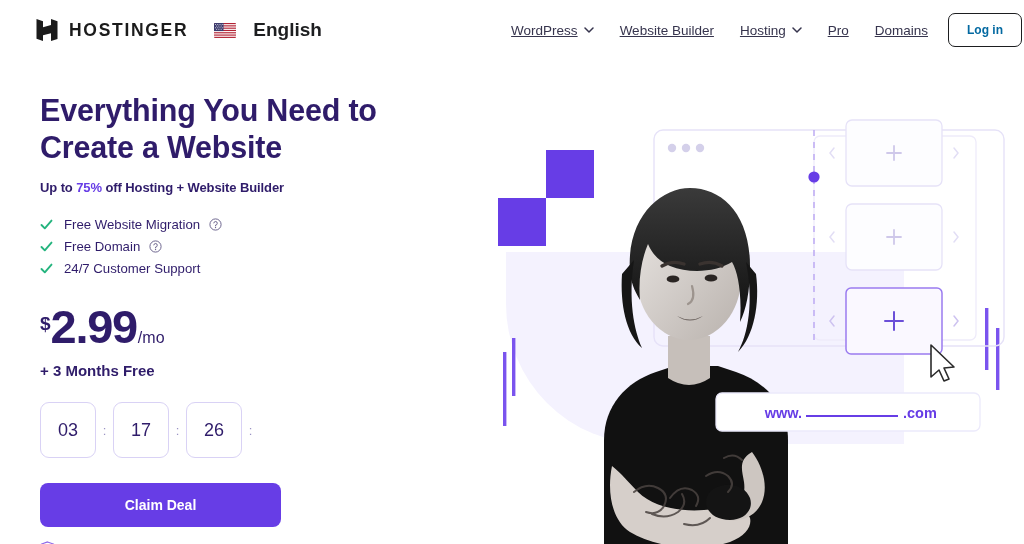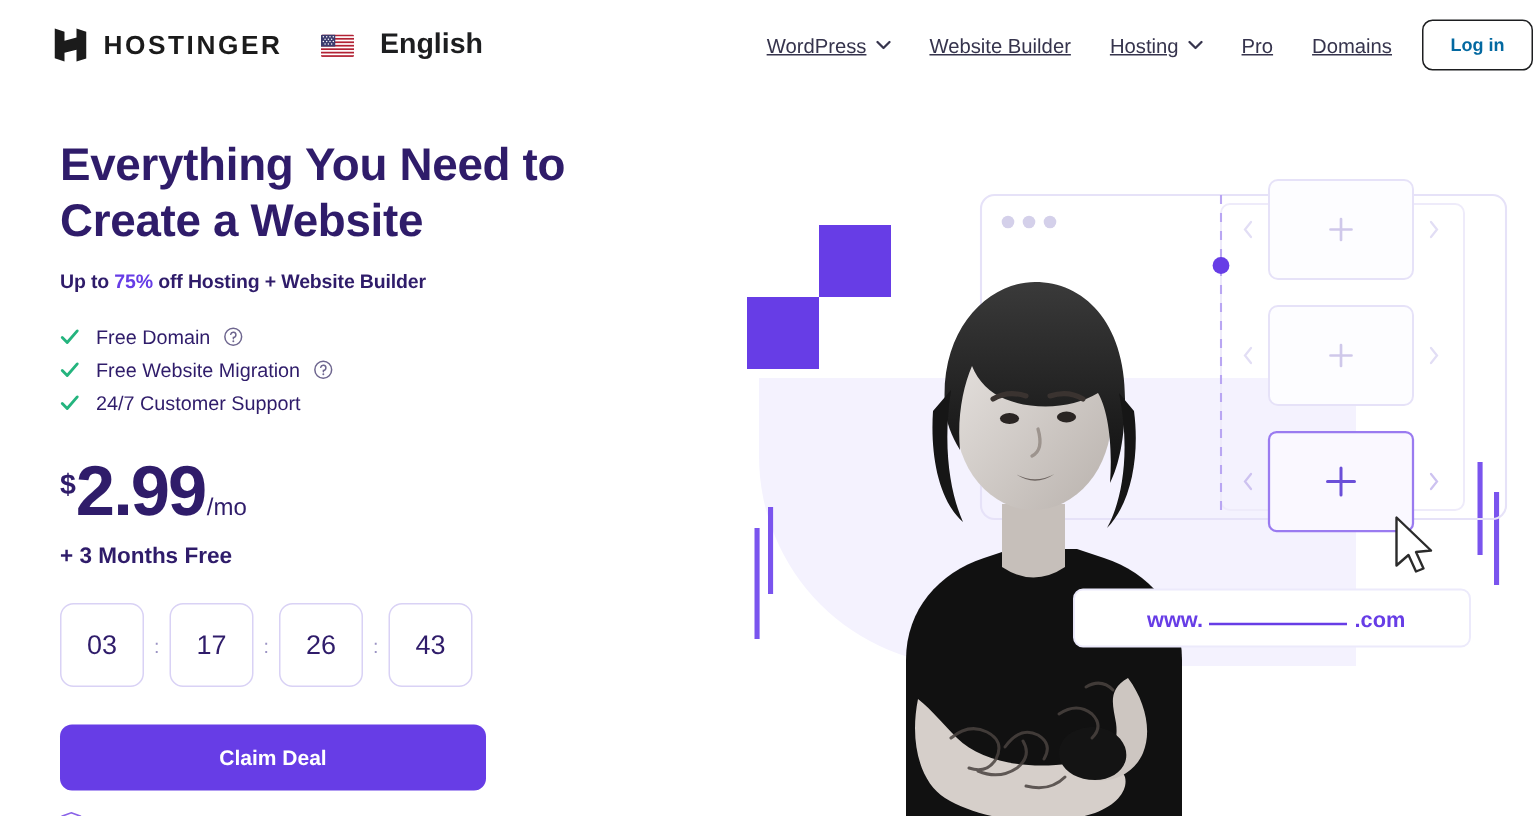--- a/index.html
+++ b/index.html
@@ -68,21 +68,21 @@
 
   .timer { margin-top: 23px; display: flex; align-items: center; }
   .tbox {
     width: 56px; height: 56px; border: 1.4px solid #d9d2f5; border-radius: 9px;
     display: flex; align-items: center; justify-content: center;
     font-size: 18px; color: #2f1c6a; background: #fff;
   }
   .tsep { width: 17px; text-align: center; color: #9b93c4; font-size: 13px; }
 
   .cta {
-    margin-top: 25px; width: 284px; height: 44px; border: none; border-radius: 8px;
+    margin-top: 25px; width: 241px; height: 44px; border: none; border-radius: 8px;
     background: #673de6; color: #fff; font-size: 14px; font-weight: 700;
     font-family: inherit; cursor: pointer;
   }
   .guarantee { margin-top: 14px; display: flex; align-items: center; }
   .shield { width: 15px; height: 16px; flex: 0 0 15px; margin-right: 7px; }
   .guarantee-label { font-size: 13px; color: #2f1c6a; }
 
   
   .hero { position: absolute; left: 484px; top: 100px; width: 564px; height: 444px; }
   .hero svg { position: absolute; left: 0; top: 0; }
@@ -169,32 +169,32 @@
 
     <div class="subhead">
       <span>Up to </span><span class="pct">75%</span><span> off Hosting + Website Builder</span>
     </div>
 
     <div class="features">
       <div class="feature">
         <svg class="check" viewBox="0 0 13 13">
           <path d="M1.5 7 L4.8 10.3 L11.5 2.6" fill="none" stroke="#24b47e" stroke-width="1.9" stroke-linecap="round" stroke-linejoin="round"></path>
         </svg>
-        <span class="feature-label">Free Domain</span>
+        <span class="feature-label">Free Website Migration</span>
         <svg class="qmark" viewBox="0 0 13 13">
           <circle cx="6.5" cy="6.5" r="5.6" fill="none" stroke="#6e668f" stroke-width="1"></circle>
           <path d="M4.8 4.9 a1.75 1.75 0 1 1 1.8 2.1 v0.8" fill="none" stroke="#6e668f" stroke-width="1" stroke-linecap="round"></path>
           <circle cx="6.55" cy="9.5" r="0.65" fill="#6e668f"></circle>
         </svg>
       </div>
       <div class="feature">
         <svg class="check" viewBox="0 0 13 13">
           <path d="M1.5 7 L4.8 10.3 L11.5 2.6" fill="none" stroke="#24b47e" stroke-width="1.9" stroke-linecap="round" stroke-linejoin="round"></path>
         </svg>
-        <span class="feature-label">Free Website Migration</span>
+        <span class="feature-label">Free Domain</span>
         <svg class="qmark" viewBox="0 0 13 13">
           <circle cx="6.5" cy="6.5" r="5.6" fill="none" stroke="#6e668f" stroke-width="1"></circle>
           <path d="M4.8 4.9 a1.75 1.75 0 1 1 1.8 2.1 v0.8" fill="none" stroke="#6e668f" stroke-width="1" stroke-linecap="round"></path>
           <circle cx="6.55" cy="9.5" r="0.65" fill="#6e668f"></circle>
         </svg>
       </div>
       <div class="feature">
         <svg class="check" viewBox="0 0 13 13">
           <path d="M1.5 7 L4.8 10.3 L11.5 2.6" fill="none" stroke="#24b47e" stroke-width="1.9" stroke-linecap="round" stroke-linejoin="round"></path>
         </svg>
@@ -209,21 +209,20 @@
     </div>
     <div class="months">+ 3 Months Free</div>
 
     <div class="timer">
       <div class="tbox">03</div>
       <div class="tsep">:</div>
       <div class="tbox">17</div>
       <div class="tsep">:</div>
       <div class="tbox">26</div>
       <div class="tsep">:</div>
-      <div class="tbox">43</div>
     </div>
 
     <button class="cta">Claim Deal</button>
 
     <div class="guarantee">
       <svg class="shield" viewBox="0 0 15 16">
         <path d="M7.5 0.9 L13.6 3.1 V8 c0 4-3.2 6.3-6.1 7.1 C4.6 14.3 1.4 12 1.4 8 V3.1 Z" fill="none" stroke="#8a63e8" stroke-width="1.05"></path>
         <path d="M4.9 7.9 L6.7 9.7 L10.2 6.1" fill="none" stroke="#8a63e8" stroke-width="1.15" stroke-linecap="round" stroke-linejoin="round"></path>
       </svg>
       <span class="guarantee-label">30-Day Money-Back Guarantee</span>

